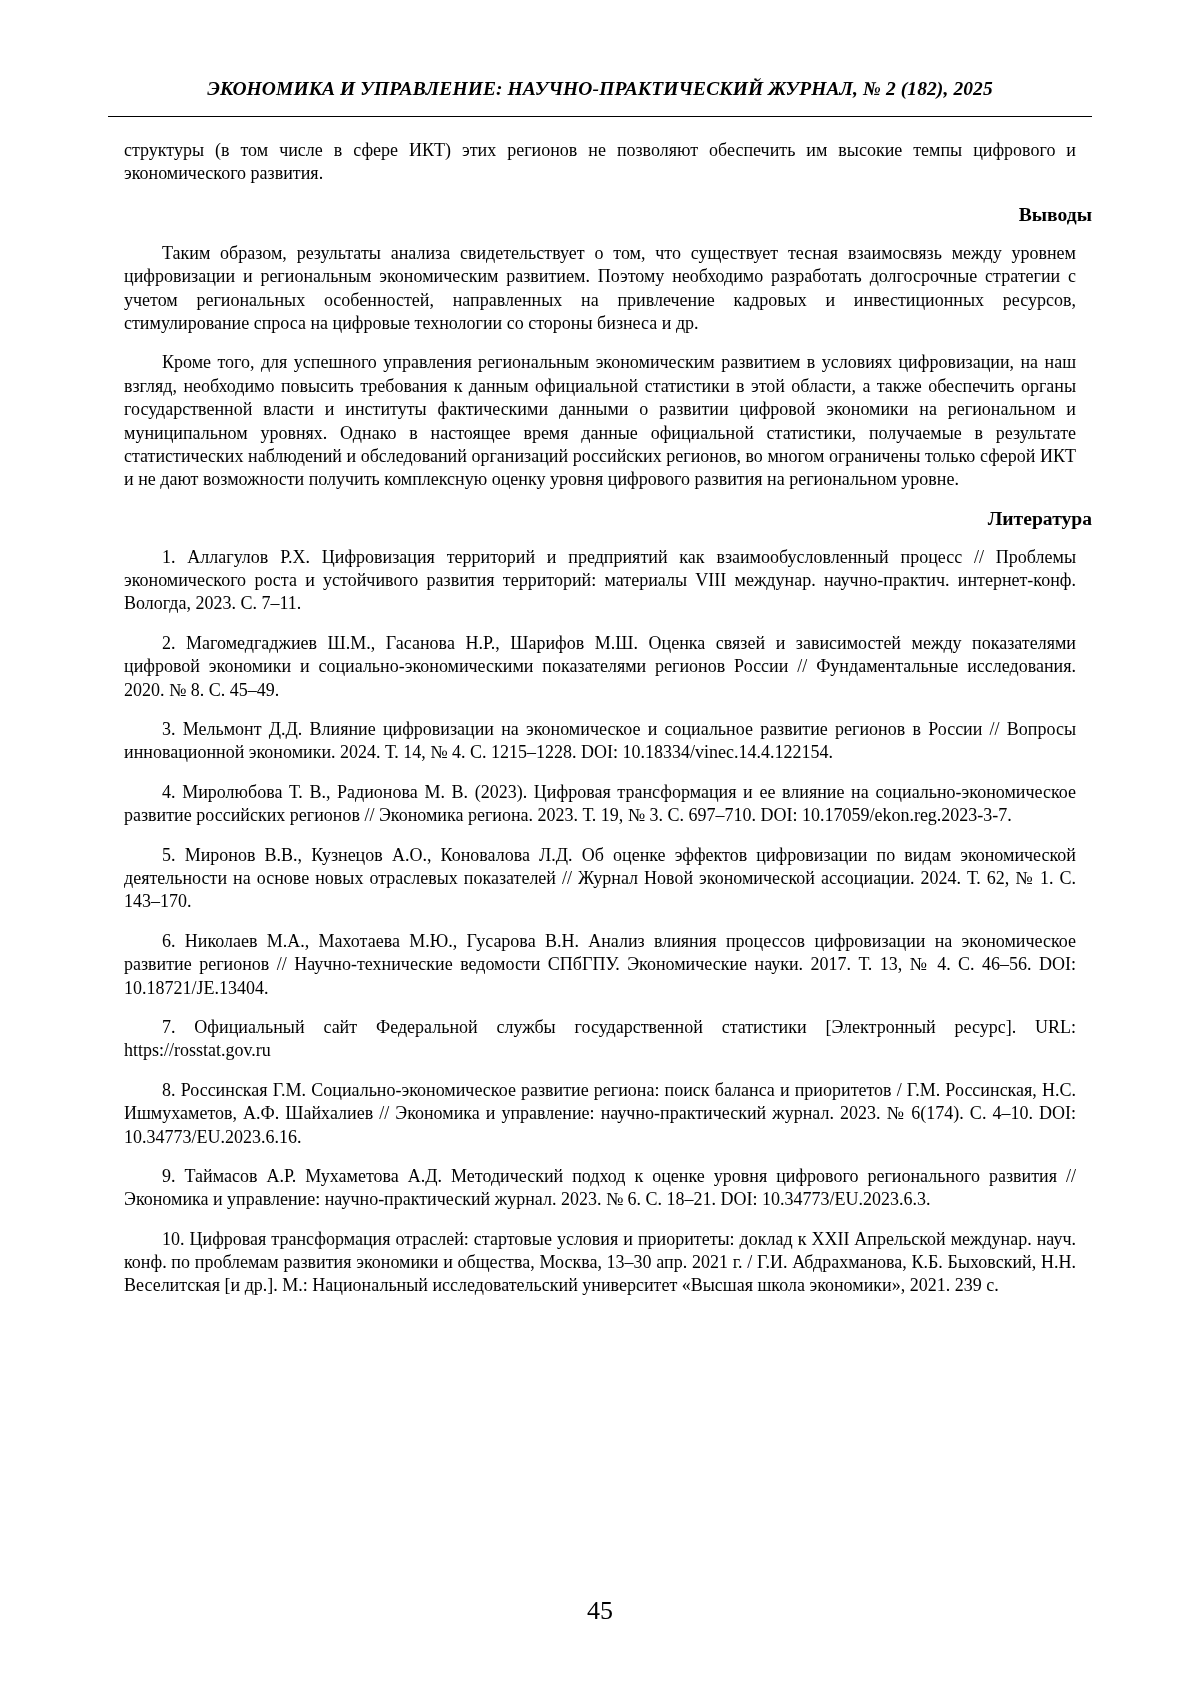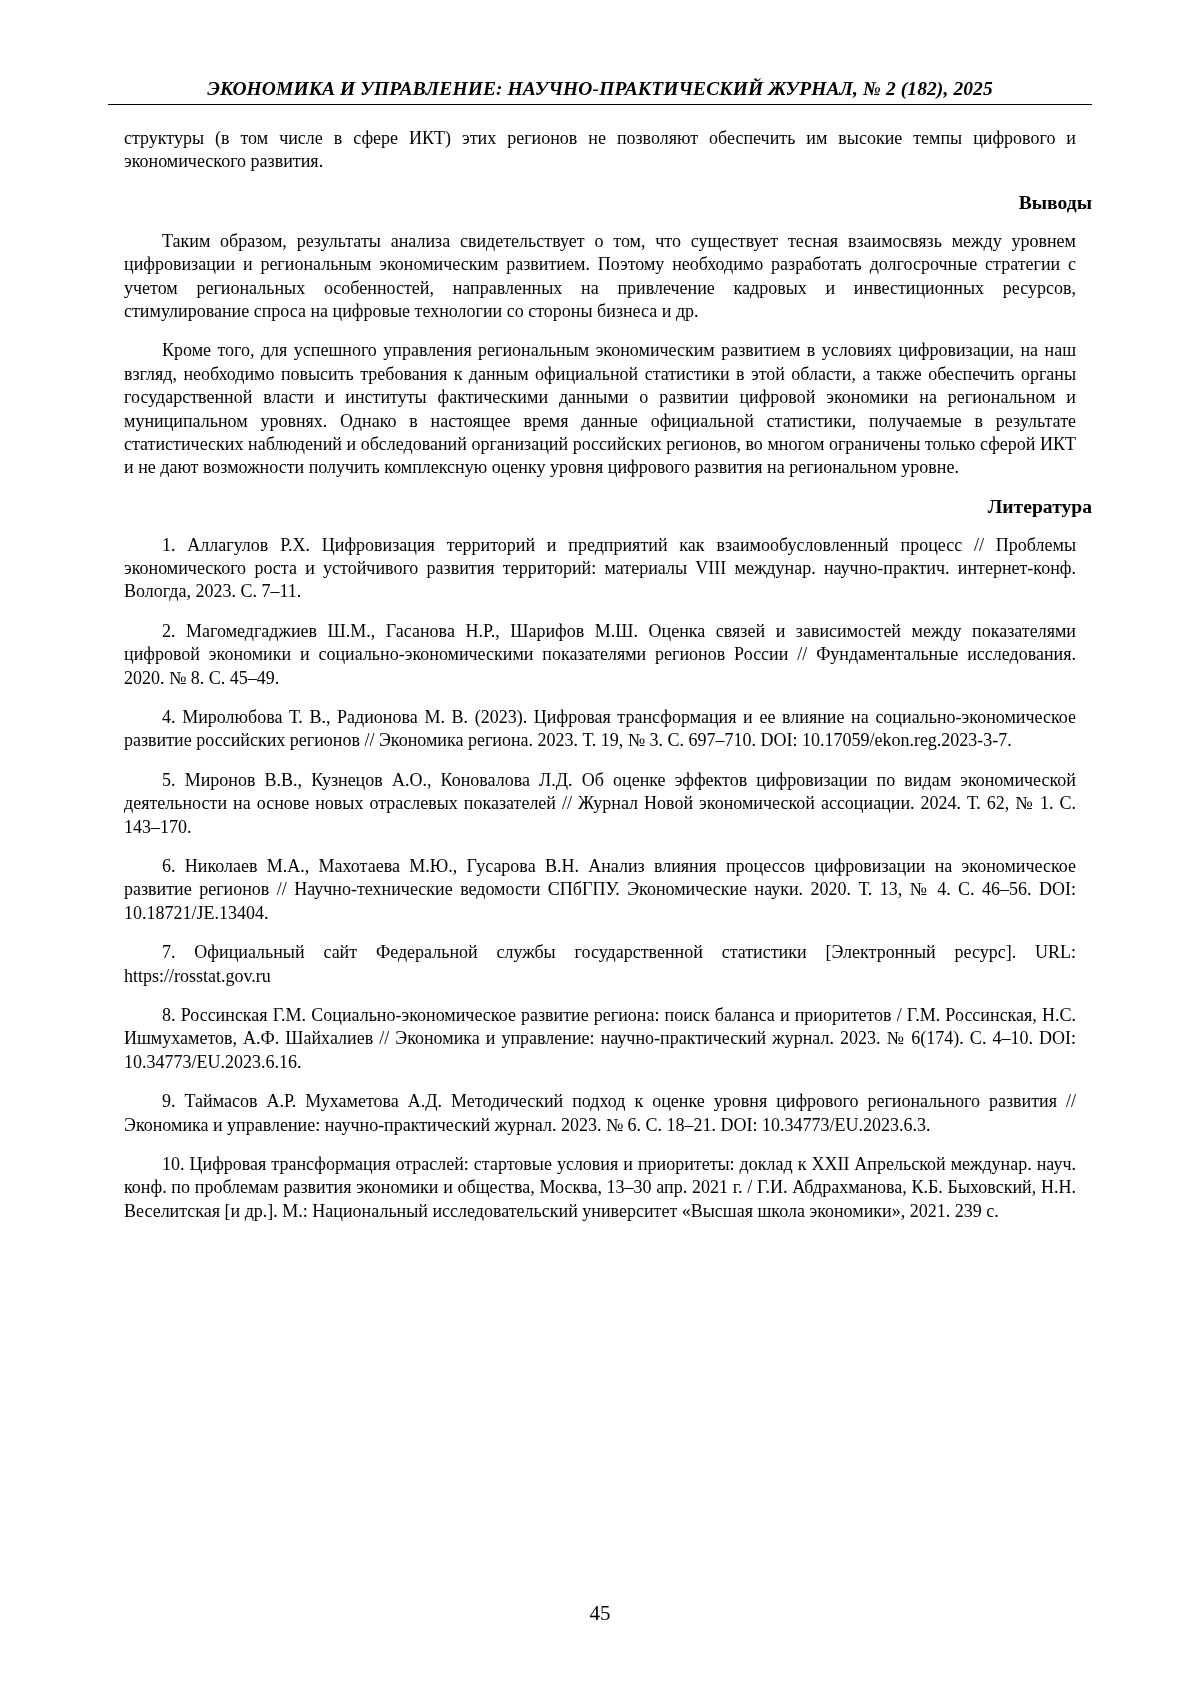--- a/index.html
+++ b/index.html
@@ -19,21 +19,21 @@
     height: 1698px;
     box-sizing: border-box;
     padding: 78px 108px 0 108px;
   }
   .running-head {
     text-align: center;
     font-style: italic;
     font-weight: bold;
     font-size: 19.5px;
     letter-spacing: 0.1px;
-    padding-bottom: 4px;
+    padding-bottom: 16px;
     border-bottom: 1.6px solid #000;
     margin-bottom: 22px;
     white-space: nowrap;
   }
   p {
     margin: 16px;
     font-size: 18px;
     line-height: 1.30;
     text-align: justify;
     text-justify: inter-word;
@@ -56,21 +56,21 @@
   }
   .refs p {
     text-indent: 38px;
   }
   .page-number {
     position: absolute;
     left: 0;
     right: 0;
     bottom: 72px;
     text-align: center;
-    font-size: 21px;
+    font-size: 26px;
   }
 </style>
 </head>
 <body>
 
 <div class="page">
 
   <div class="running-head">ЭКОНОМИКА И УПРАВЛЕНИЕ: НАУЧНО-ПРАКТИЧЕСКИЙ ЖУРНАЛ, № 2 (182), 2025</div>
 
   <p class="noindent">структуры (в том числе в сфере ИКТ) этих регионов не позволяют обеспечить им высокие темпы цифрового и экономического развития.</p>
@@ -79,23 +79,24 @@
 
   <p class="indent">Таким образом, результаты анализа свидетельствует о том, что существует тесная взаимосвязь между уровнем цифровизации и региональным экономическим развитием. Поэтому необходимо разработать долгосрочные стратегии с учетом региональных особенностей, направленных на привлечение кадровых и инвестиционных ресурсов, стимулирование спроса на цифровые технологии со стороны бизнеса и др.</p>
 
   <p class="indent">Кроме того, для успешного управления региональным экономическим развитием в условиях цифровизации, на наш взгляд, необходимо повысить требования к данным официальной статистики в этой области, а также обеспечить органы государственной власти и институты фактическими данными о развитии цифровой экономики на региональном и муниципальном уровнях. Однако в настоящее время данные официальной статистики, получаемые в результате статистических наблюдений и обследований организаций российских регионов, во многом ограничены только сферой ИКТ и не дают возможности получить комплексную оценку уровня цифрового развития на региональном уровне.</p>
 
   <h2 class="section lit">Литература</h2>
 
   <div class="refs">
     <p>1. Аллагулов Р.Х. Цифровизация территорий и предприятий как взаимообусловленный процесс // Проблемы экономического роста и устойчивого развития территорий: материалы VIII междунар. научно-практич. интернет-конф. Вологда, 2023. С. 7–11.</p>
     <p>2. Магомедгаджиев Ш.М., Гасанова Н.Р., Шарифов М.Ш. Оценка связей и зависимостей между показателями цифровой экономики и социально-экономическими показателями регионов России // Фундаментальные исследования. 2020. № 8. С. 45–49.</p>
+    <p>3. Мельмонт Д.Д. Влияние цифровизации на экономическое и социальное развитие регионов в России // Вопросы инновационной экономики. 2024. Т. 14, № 4. С. 1215–1228. DOI: 10.18334/vinec.14.4.122154.</p>
     <p>4. Миролюбова Т. В., Радионова М. В. (2023). Цифровая трансформация и ее влияние на социально-экономическое развитие российских регионов // Экономика региона. 2023. Т. 19, № 3. С. 697–710. DOI: 10.17059/ekon.reg.2023-3-7.</p>
     <p>5. Миронов В.В., Кузнецов А.О., Коновалова Л.Д. Об оценке эффектов цифровизации по видам экономической деятельности на основе новых отраслевых показателей // Журнал Новой экономической ассоциации. 2024. Т. 62, № 1. С. 143–170.</p>
-    <p>6. Николаев М.А., Махотаева М.Ю., Гусарова В.Н. Анализ влияния процессов цифровизации на экономическое развитие регионов // Научно-технические ведомости СПбГПУ. Экономические науки. 2020. Т. 13, № 4. С. 46–56. DOI: 10.18721/JE.13404.</p>
+    <p>6. Николаев М.А., Махотаева М.Ю., Гусарова В.Н. Анализ влияния процессов цифровизации на экономическое развитие регионов // Научно-технические ведомости СПбГПУ. Экономические науки. 2017. Т. 13, № 4. С. 46–56. DOI: 10.18721/JE.13404.</p>
     <p>7. Официальный сайт Федеральной службы государственной статистики [Электронный ресурс]. URL: https://rosstat.gov.ru</p>
     <p>8. Россинская Г.М. Социально-экономическое развитие региона: поиск баланса и приоритетов / Г.М. Россинская, Н.С. Ишмухаметов, А.Ф. Шайхалиев // Экономика и управление: научно-практический журнал. 2023. № 6(174). С. 4–10. DOI: 10.34773/EU.2023.6.16.</p>
     <p>9. Таймасов А.Р. Мухаметова А.Д. Методический подход к оценке уровня цифрового регионального развития // Экономика и управление: научно-практический журнал. 2023. № 6. С. 18–21. DOI: 10.34773/EU.2023.6.3.</p>
     <p>10. Цифровая трансформация отраслей: стартовые условия и приоритеты: доклад к XXII Апрельской междунар. науч. конф. по проблемам развития экономики и общества, Москва, 13–30 апр. 2021 г. / Г.И. Абдрахманова, К.Б. Быховский, Н.Н. Веселитская [и др.]. М.: Национальный исследовательский университет «Высшая школа экономики», 2021. 239 с.</p>
   </div>
 
   <div class="page-number">45</div>
 
 </div>
 

